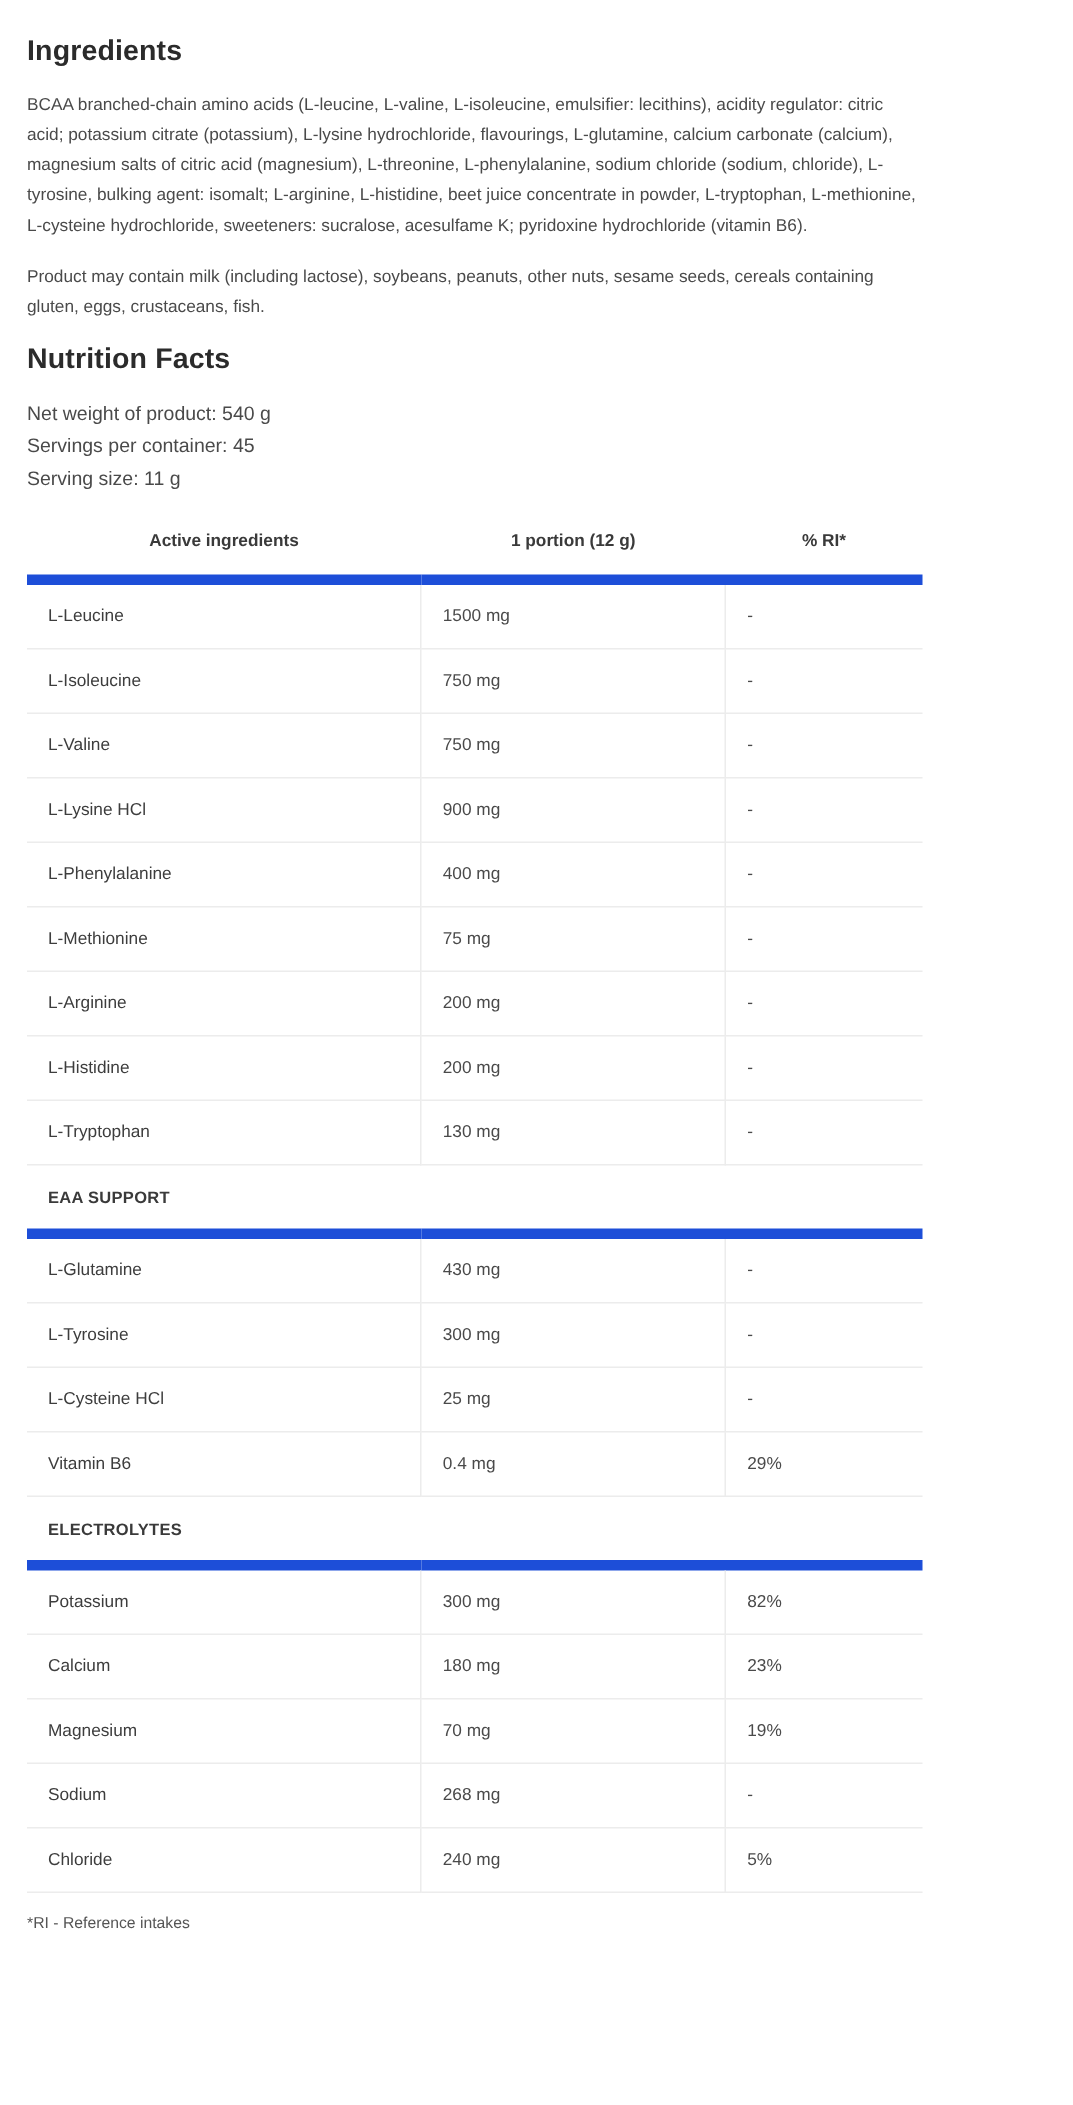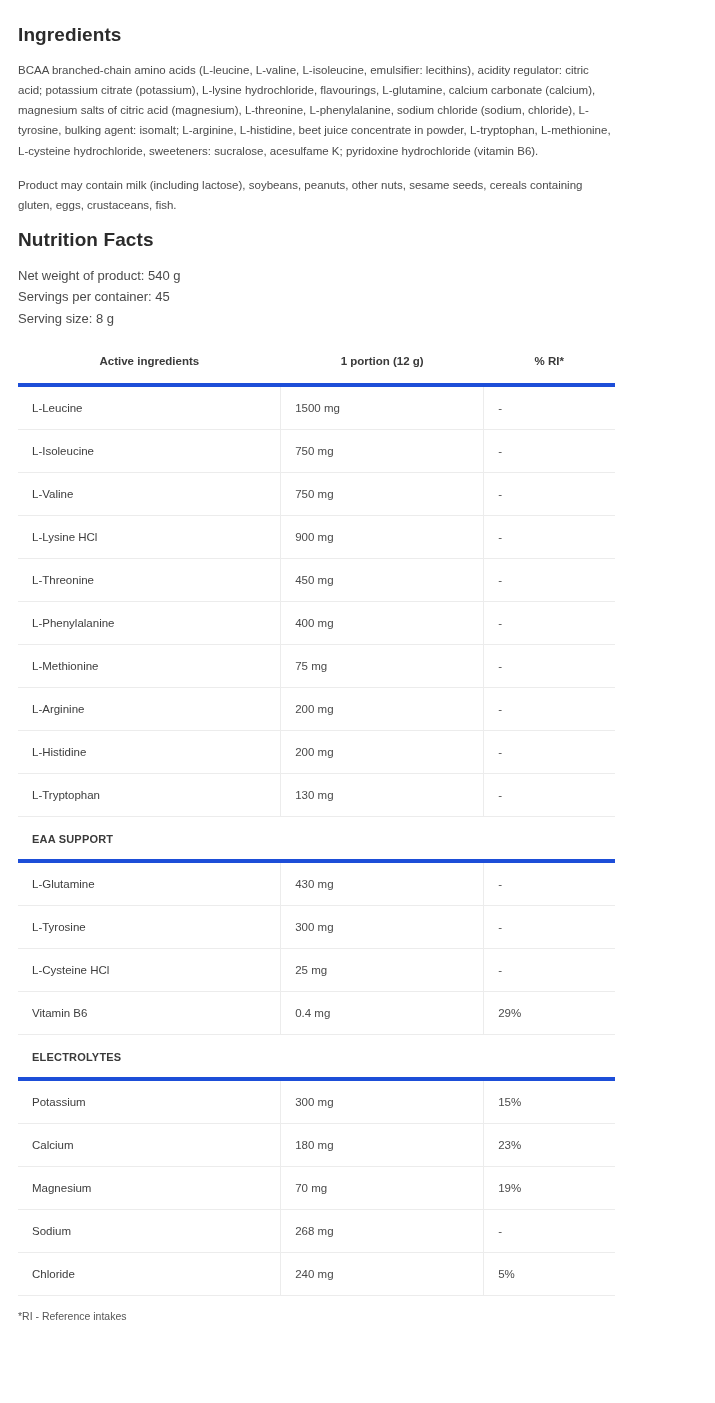--- a/index.html
+++ b/index.html
@@ -72,21 +72,21 @@
   tr.data-row td {
     font-size: 11.5px;
     color: #4a4a4a;
     padding: 15px 14px;
     border: 1px solid #ececec;
     vertical-align: middle;
   }
   tr.data-row td.name { color: #3d3d3d; }
   tr.data-row td:first-child { border-left: none; }
   tr.data-row td:last-child { border-right: none; }
-  tr.data-row.first-of-group td { border-top: 4px solid #1d4ed8; }
+  tr.data-row.first-of-group td { border-top: 7px solid #1d4ed8; }
 
   .footnote {
     font-size: 10.5px;
     color: #555555;
     margin: 14px 0 4px 0;
   }
 </style>
 </head>
 <body>
 
@@ -95,21 +95,21 @@
   <h2 class="section-title">Ingredients</h2>
 
   <p class="body-text">BCAA branched-chain amino acids (L-leucine, L-valine, L-isoleucine, emulsifier: lecithins), acidity regulator: citric acid; potassium citrate (potassium), L-lysine hydrochloride, flavourings, L-glutamine, calcium carbonate (calcium), magnesium salts of citric acid (magnesium), L-threonine, L-phenylalanine, sodium chloride (sodium, chloride), L-tyrosine, bulking agent: isomalt; L-arginine, L-histidine, beet juice concentrate in powder, L-tryptophan, L-methionine, L-cysteine hydrochloride, sweeteners: sucralose, acesulfame K; pyridoxine hydrochloride (vitamin B6).</p>
   <p class="body-text">Product may contain milk (including lactose), soybeans, peanuts, other nuts, sesame seeds, cereals containing gluten, eggs, crustaceans, fish.</p>
 
   <h2 class="section-title">Nutrition Facts</h2>
 
   <div class="facts-meta">
     <div>Net weight of product: 540 g</div>
     <div>Servings per container: 45</div>
-    <div>Serving size: 8 g</div>
+    <div>Serving size: 11 g</div>
   </div>
 
   <table class="nutrition">
     <colgroup>
       <col class="c1">
         <col class="c2">
         <col class="c3">
     </colgroup>
     <thead>
       <tr>
@@ -134,25 +134,20 @@
         <td class="name">L-Valine</td>
         <td>750 mg</td>
         <td>-</td>
       </tr>
       <tr class="data-row">
         <td class="name">L-Lysine HCl</td>
         <td>900 mg</td>
         <td>-</td>
       </tr>
       <tr class="data-row">
-        <td class="name">L-Threonine</td>
-        <td>450 mg</td>
-        <td>-</td>
-      </tr>
-      <tr class="data-row">
         <td class="name">L-Phenylalanine</td>
         <td>400 mg</td>
         <td>-</td>
       </tr>
       <tr class="data-row">
         <td class="name">L-Methionine</td>
         <td>75 mg</td>
         <td>-</td>
       </tr>
       <tr class="data-row">
@@ -198,21 +193,21 @@
       </tr>
     </tbody>
 
     <tbody>
       <tr class="group-row">
         <td colspan="3">ELECTROLYTES</td>
       </tr>
       <tr class="data-row first-of-group">
         <td class="name">Potassium</td>
         <td>300 mg</td>
-        <td>15%</td>
+        <td>82%</td>
       </tr>
       <tr class="data-row">
         <td class="name">Calcium</td>
         <td>180 mg</td>
         <td>23%</td>
       </tr>
       <tr class="data-row">
         <td class="name">Magnesium</td>
         <td>70 mg</td>
         <td>19%</td>

